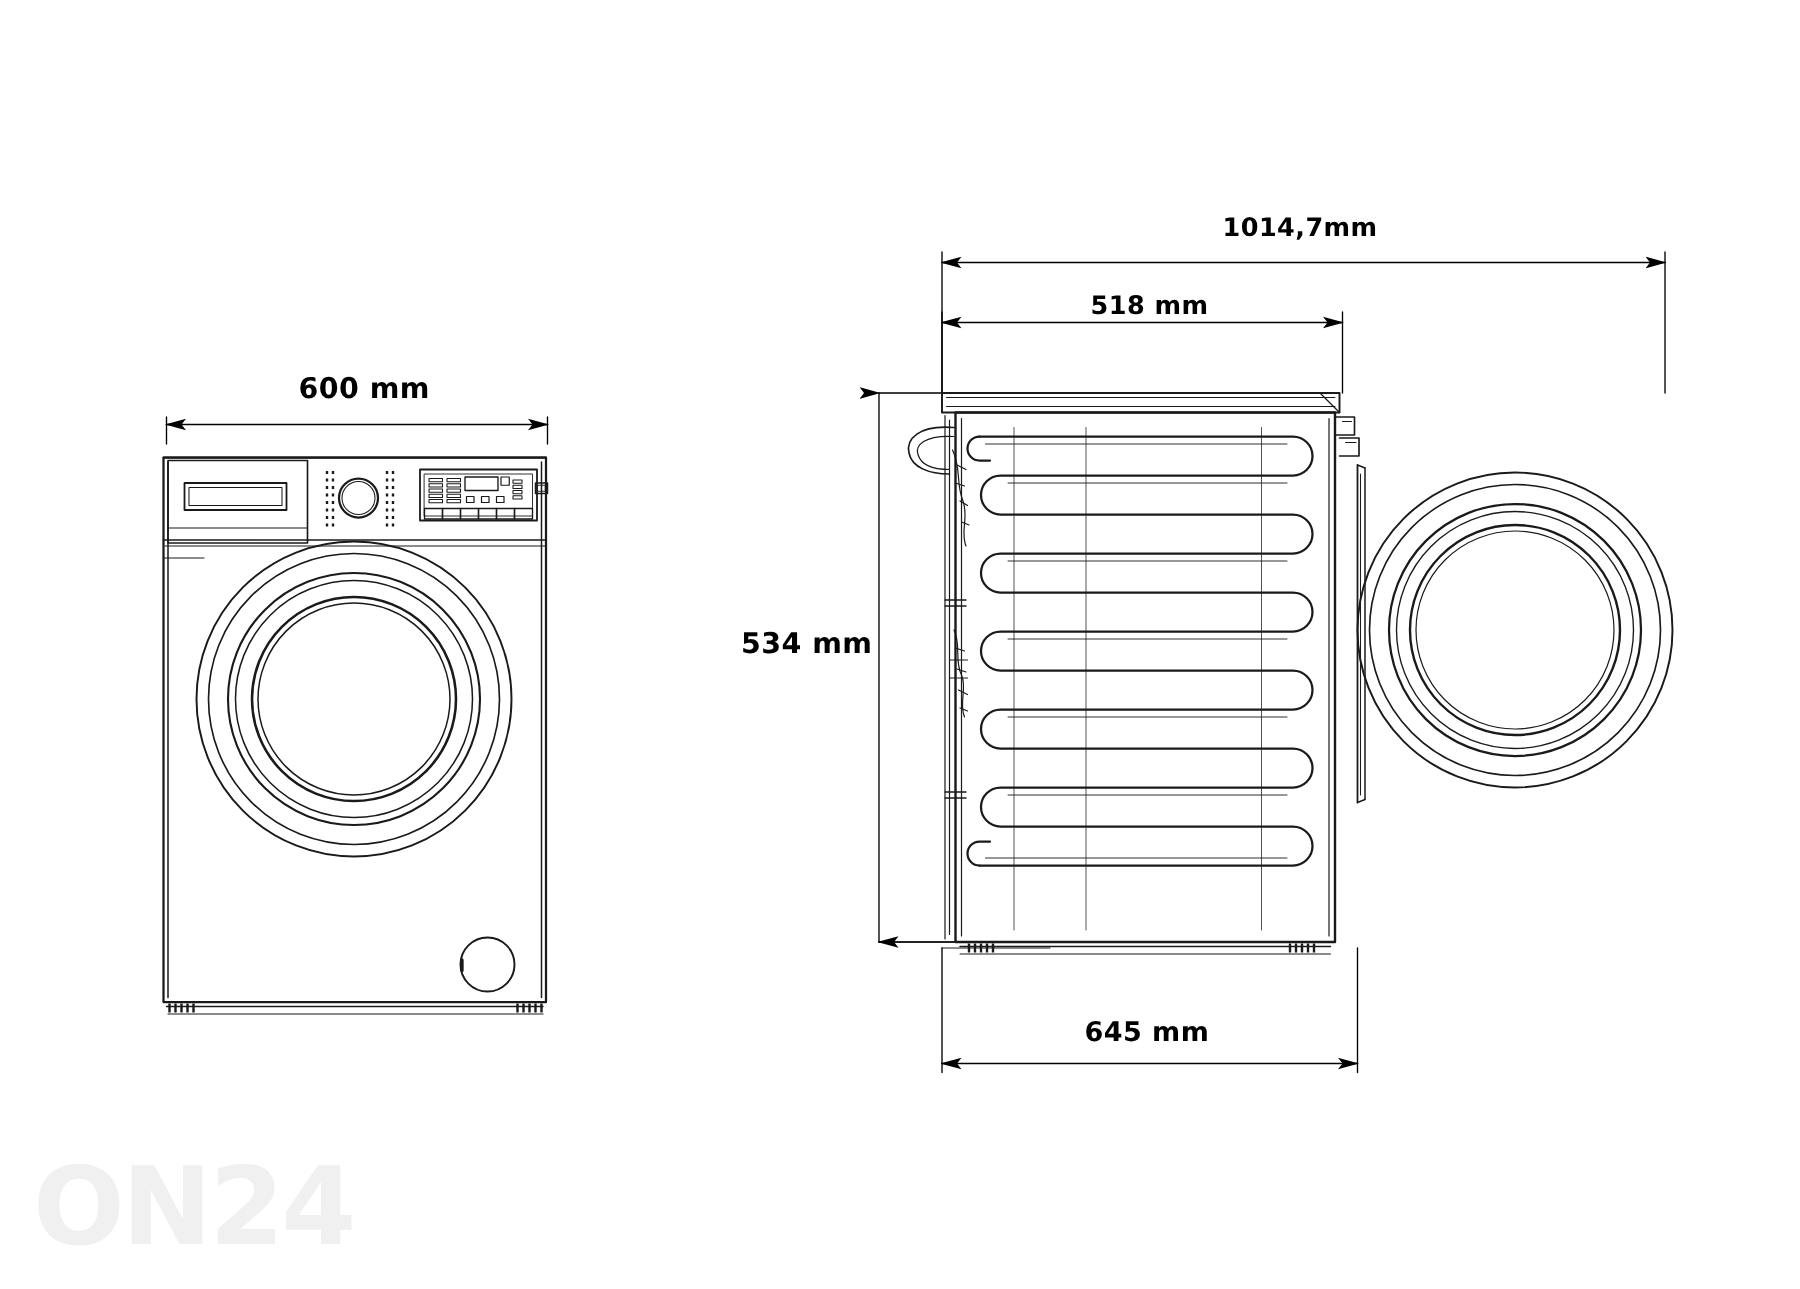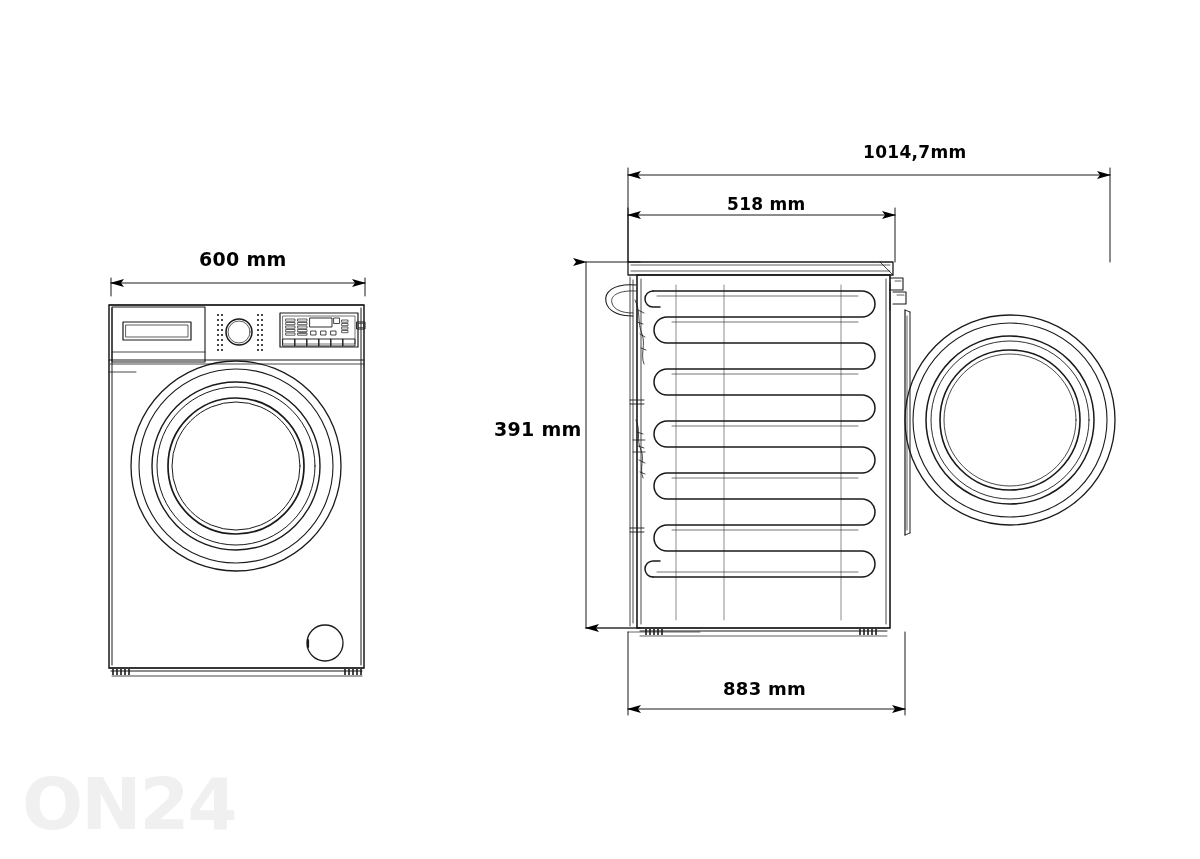--- a/index.html
+++ b/index.html
@@ -33,21 +33,20 @@
   }
   #label-width-front {
     left: 199px;
     top: 248px;
     font-size: 19px;
   }
   #label-depth-total {
     left: 815px;
     top: 142px;
     font-size: 17px;
-    margin-left: 48px;
   }
   #label-depth-body {
     left: 727px;
     top: 194px;
     font-size: 17px;
   }
   #label-height {
     left: 494px;
     top: 418px;
     font-size: 19px;
@@ -333,19 +332,19 @@
       </g>
     </g>
   </svg>
 
   <div class="dim-label" id="label-width-front">600 mm</div>
 
   <div class="dim-label" id="label-depth-total">1014,7mm</div>
 
   <div class="dim-label" id="label-depth-body">518 mm</div>
 
-  <div class="dim-label" id="label-height">391 mm</div>
-
-  <div class="dim-label" id="label-width-side">883 mm</div>
+  <div class="dim-label" id="label-height">534 mm</div>
+
+  <div class="dim-label" id="label-width-side">645 mm</div>
 
   <div id="watermark">ON24</div>
 
 </div>
 
 </body></html>

